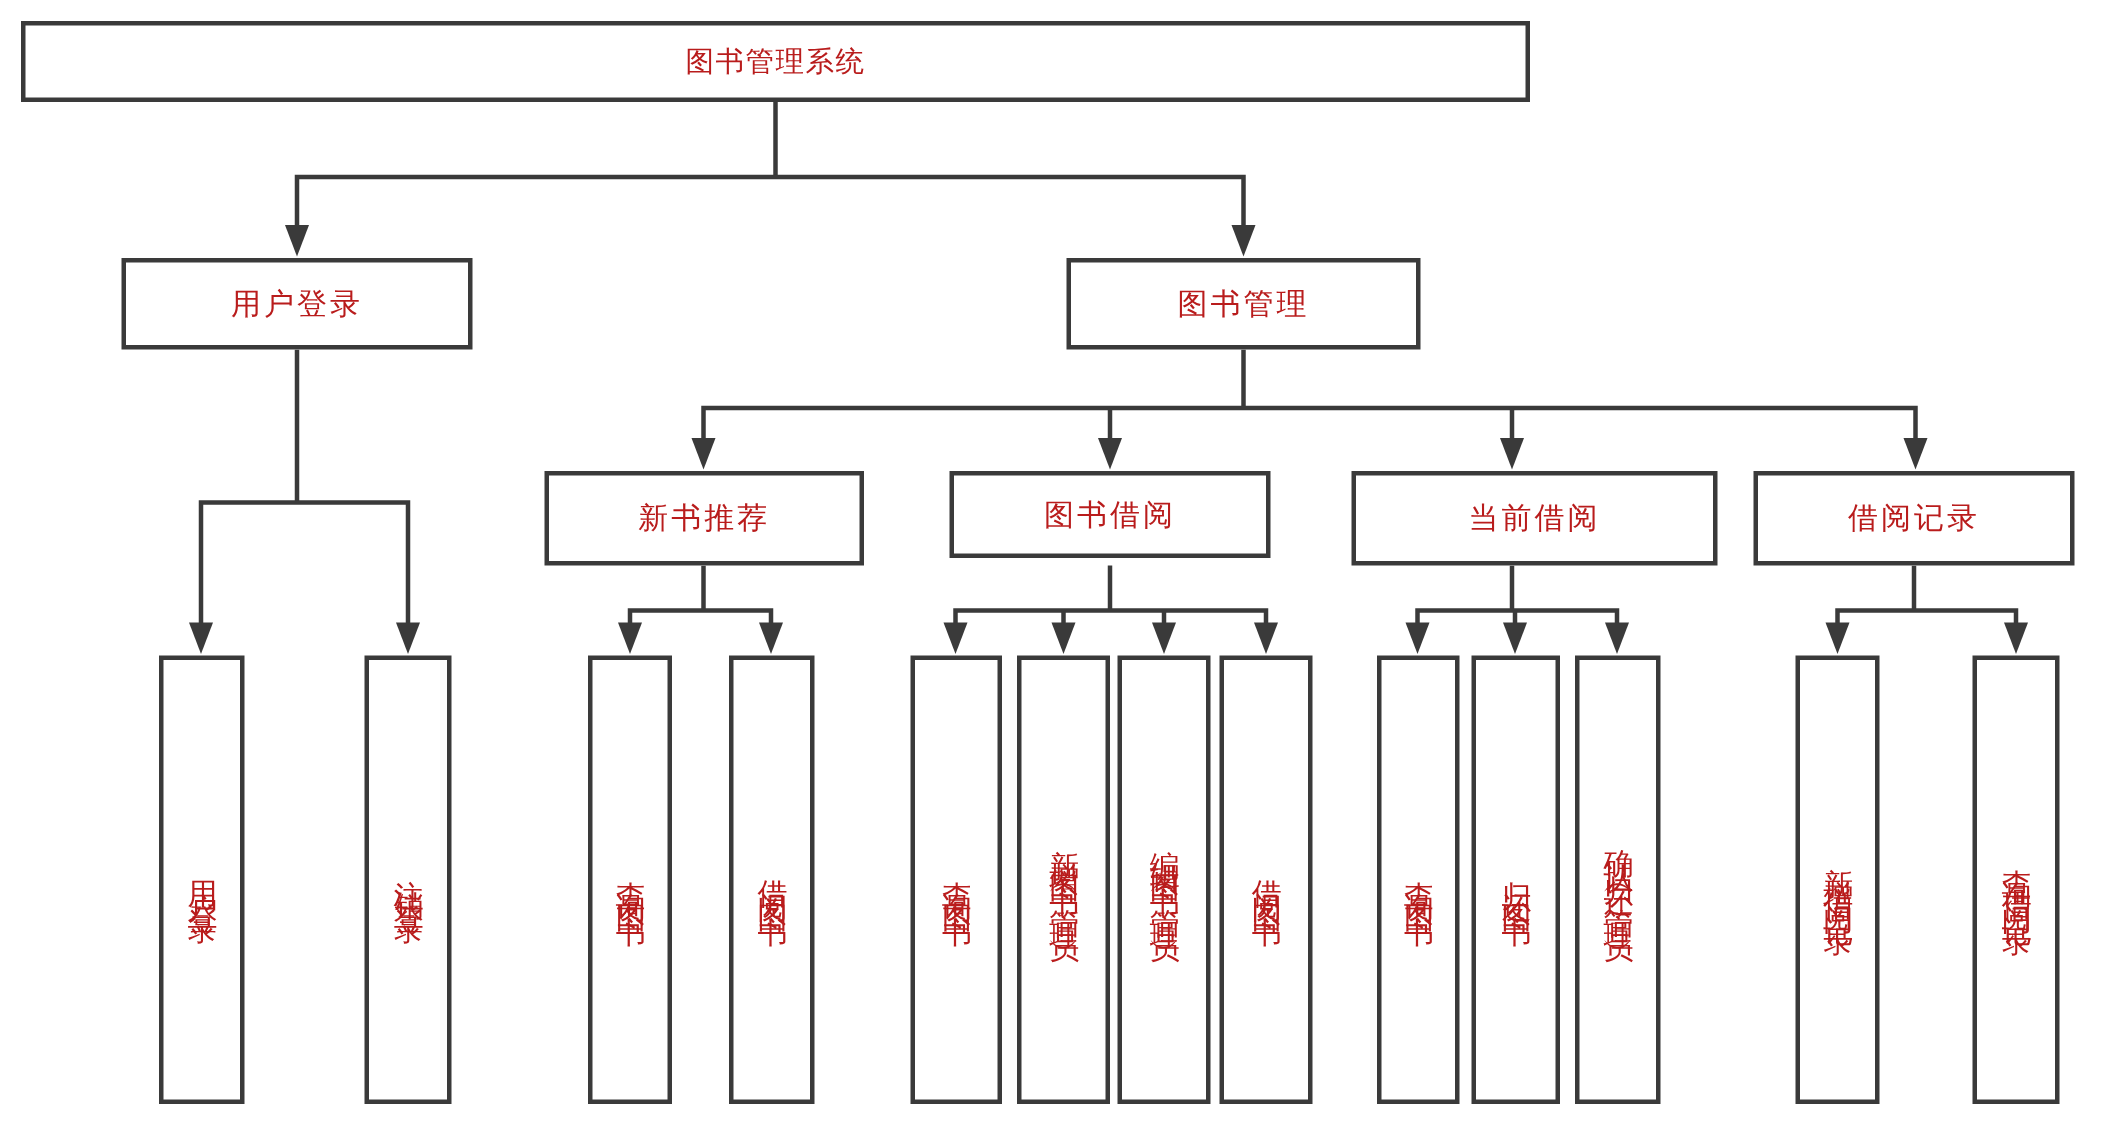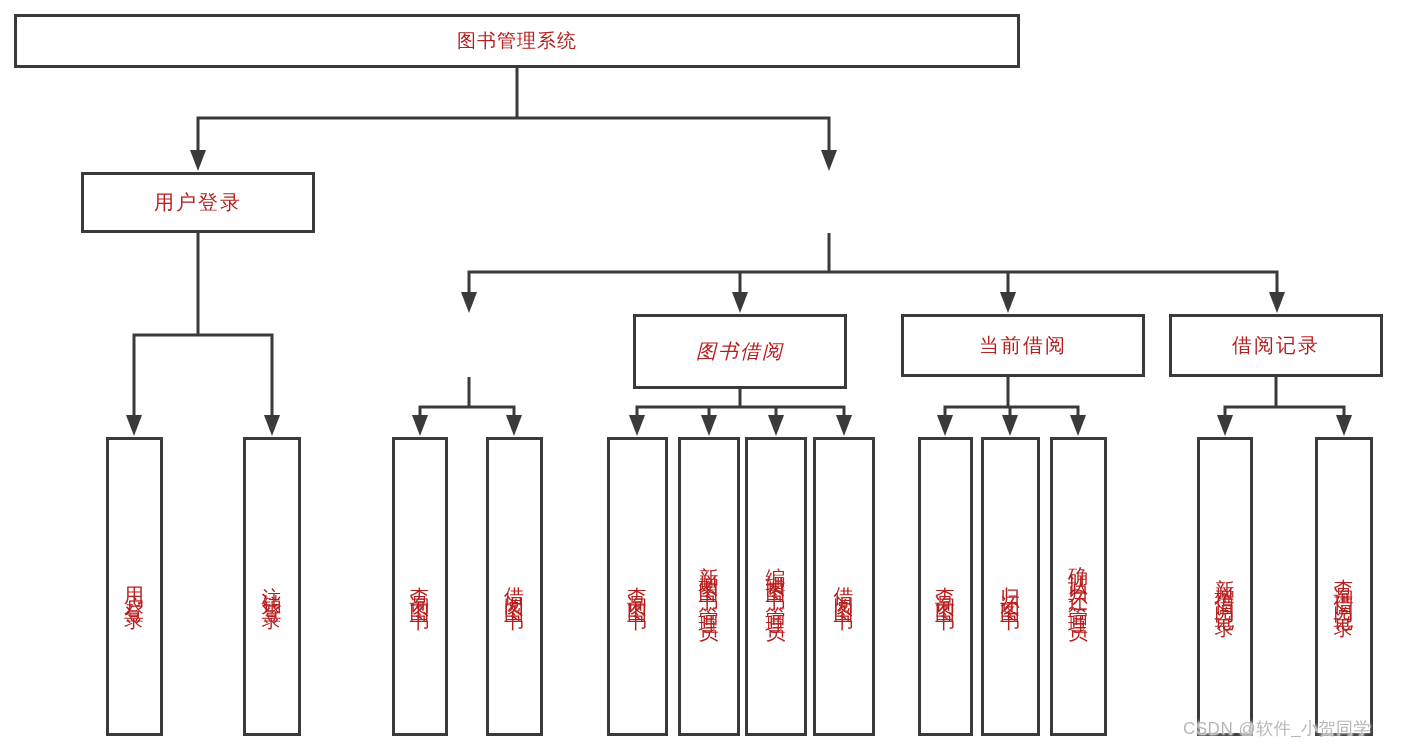--- a/index.html
+++ b/index.html
@@ -85,22 +85,28 @@
     </g>
   </svg>
 
   <div class="box root" style="left:14px; top:14px; width:1006px; height:54px;">
     <span>图书管理系统</span>
   </div>
 
   <div class="box" style="left:81px; top:172px; width:234px; height:61px;">
     <span>用户登录</span>
   </div>
+  <div class="box" style="left:711px; top:172px; width:236px; height:61px;">
+    <span>图书管理</span>
+  </div>
 
-  <div class="box" style="left:633px; top:314px; width:214px; height:75px;font-style:italic;">
+  <div class="box" style="left:363px; top:314px; width:213px; height:63px;">
+    <span>新书推荐</span>
+  </div>
+  <div class="box" style="left:633px; top:314px; width:214px; height:58px;">
     <span>图书借阅</span>
   </div>
   <div class="box" style="left:901px; top:314px; width:244px; height:63px;">
     <span>当前借阅</span>
   </div>
   <div class="box" style="left:1169px; top:314px; width:214px; height:63px;">
     <span>借阅记录</span>
   </div>
 
   <div class="box v" style="left:106px; width:57px;">
@@ -140,15 +146,14 @@
     <span>确认归还（管理员）</span>
   </div>
 
   <div class="box v" style="left:1197px; width:56px;">
     <span>新增借阅记录</span>
   </div>
   <div class="box v" style="left:1315px; width:58px;">
     <span>查询借阅记录</span>
   </div>
 
-  <div class="watermark">CSDN @软件_小贺同学</div>
 
 </div>
 
 </body></html>

